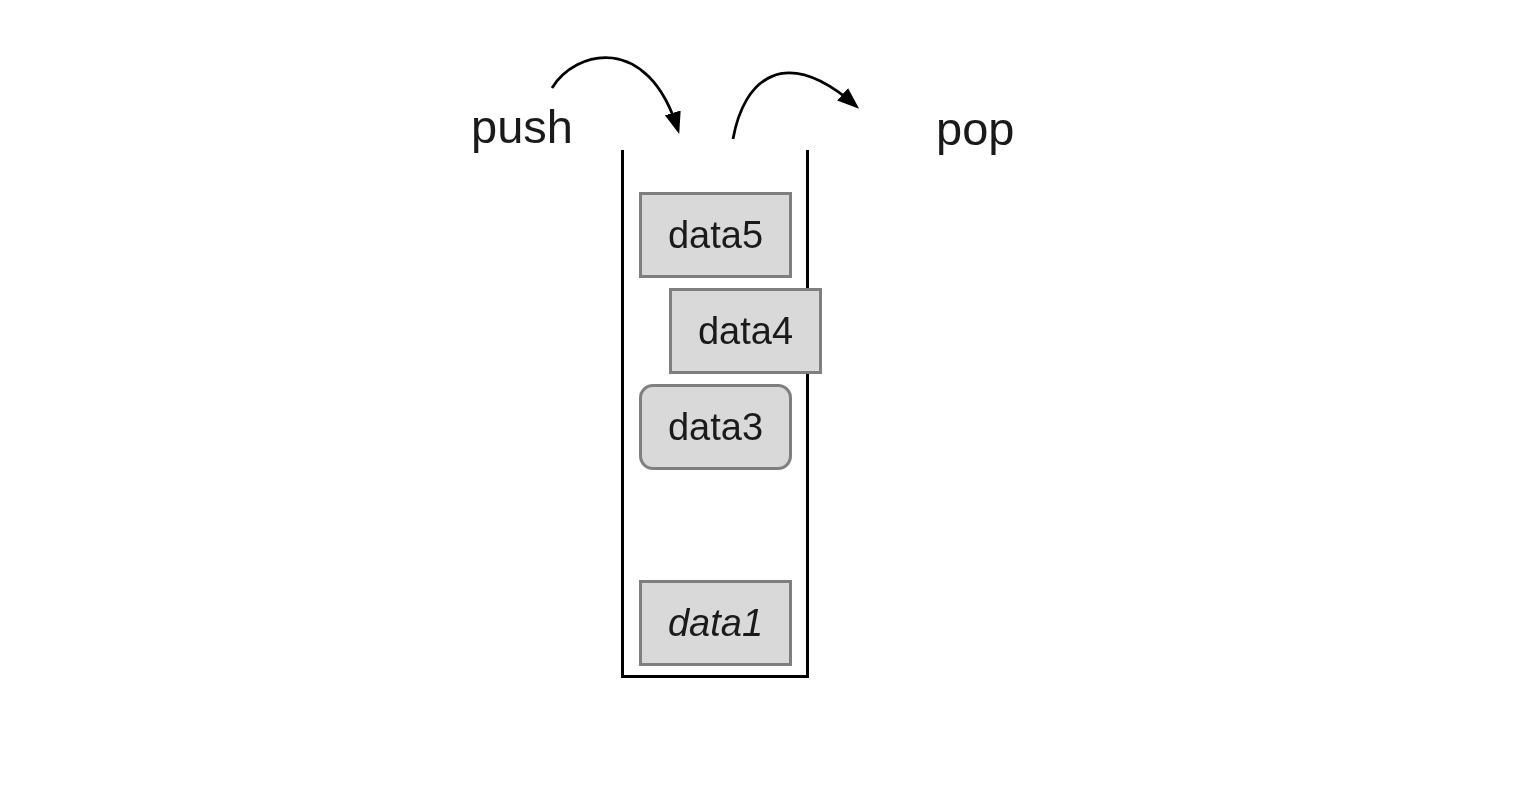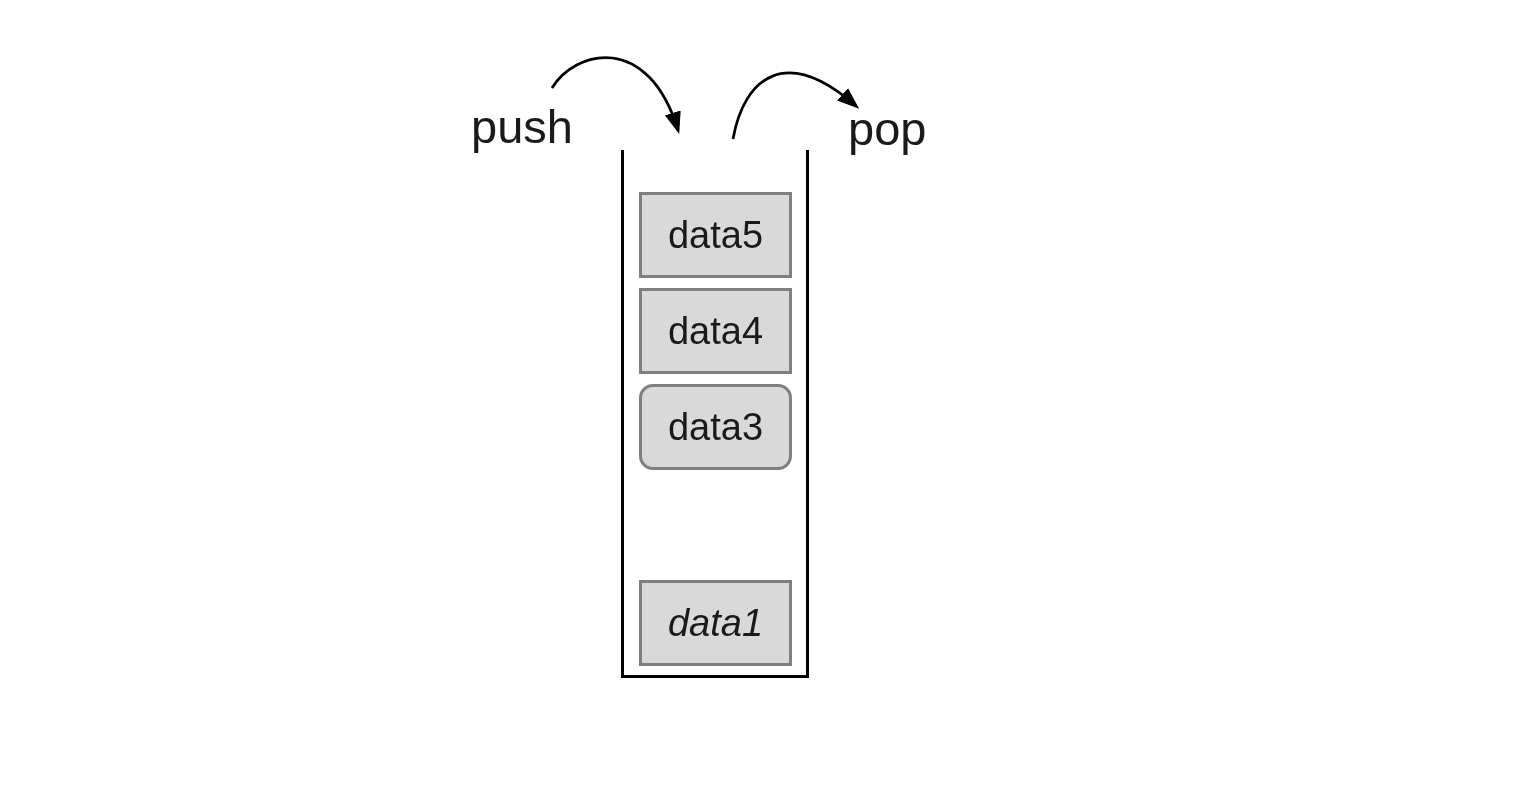--- a/index.html
+++ b/index.html
@@ -35,21 +35,21 @@
   .op-label {
     position: absolute;
     font-size: 47px;
     font-weight: 400;
     color: var(--text);
     line-height: 1;
     letter-spacing: 0px;
     white-space: nowrap;
   }
   .op-label.push { left: 471px; top: 103px; }
-  .op-label.pop  { left: 848px; top: 105px; }
+  .op-label.pop  { left: 936px; top: 105px; }
   .wall { position: absolute; background: var(--line); }
   .wall.left   { left: 621px; top: 150px; width: 3px;   height: 528px; }
   .wall.right  { left: 806px; top: 150px; width: 3px;   height: 528px; }
   .wall.bottom { left: 621px; top: 675px; width: 188px; height: 3px; }
   .stack-box {
     position: absolute;
     left: 639px;
     width: 153px;
     height: 86px;
     background: var(--box-fill);
@@ -57,21 +57,21 @@
     display: flex;
     align-items: center;
     justify-content: center;
   }
   .stack-box .box-label {
     font-size: 38px;
     color: var(--text);
     line-height: 1;
   }
   .stack-box.b0 { top: 192px; }
-  .stack-box.b1 { top: 288px; }
+  .stack-box.b1 { top: 288px; margin-left: 30px; }
   .stack-box.b2 { top: 384px; border-radius: 14px; }
   .stack-box.b3 { top: 480px; }
   .stack-box.b4 { top: 580px; font-style: italic; }
 </style>
 </head>
 <body>
 
 <div id="canvas">
 
   <svg id="arrows" viewBox="0 0 1526 792" xmlns="http://www.w3.org/2000/svg">

